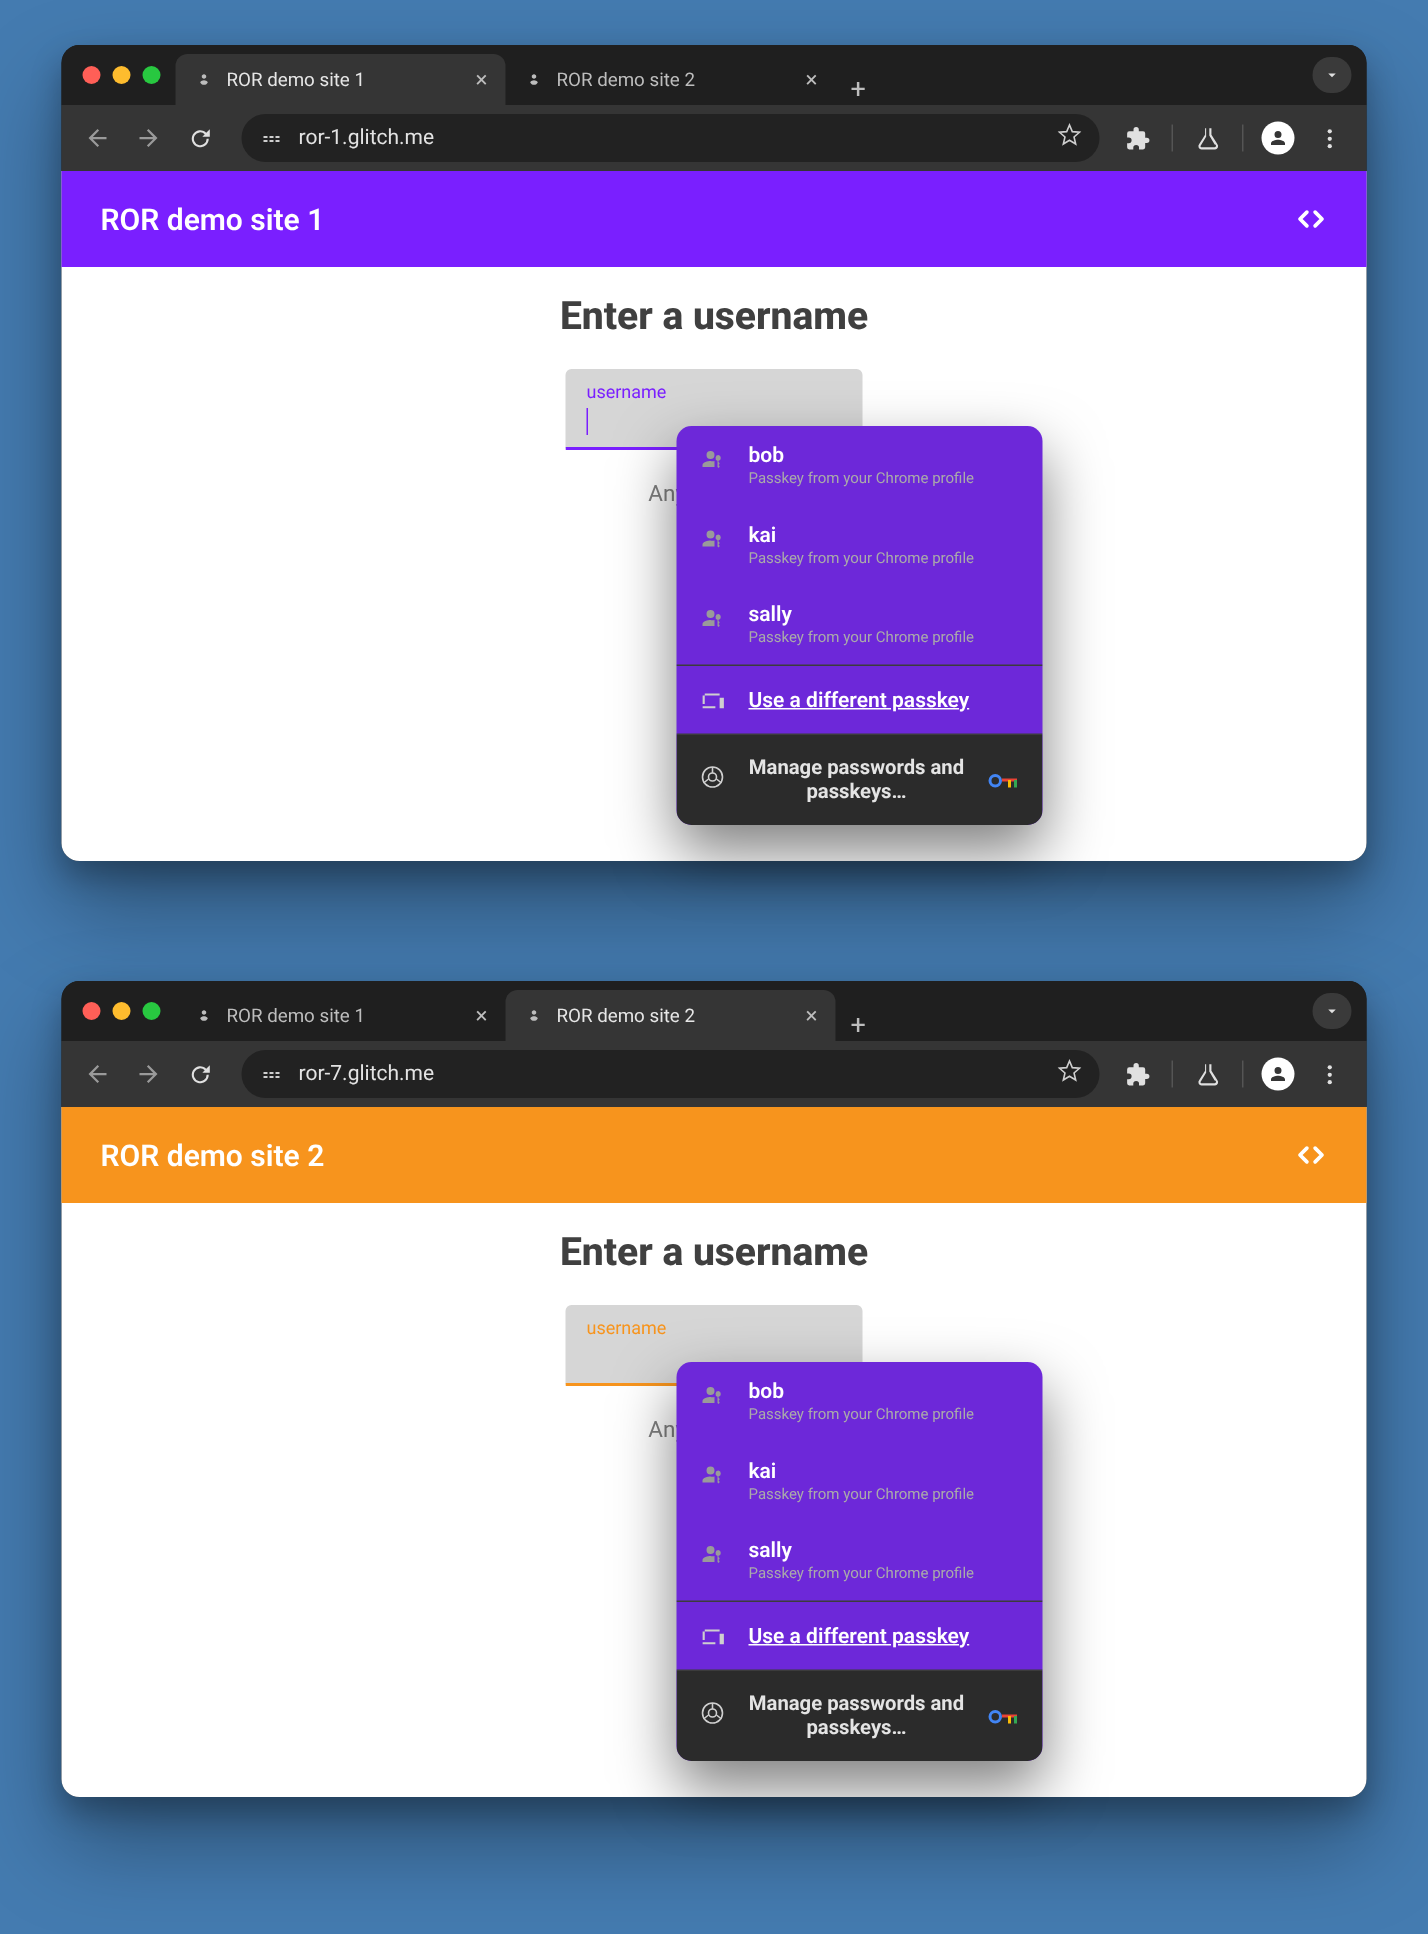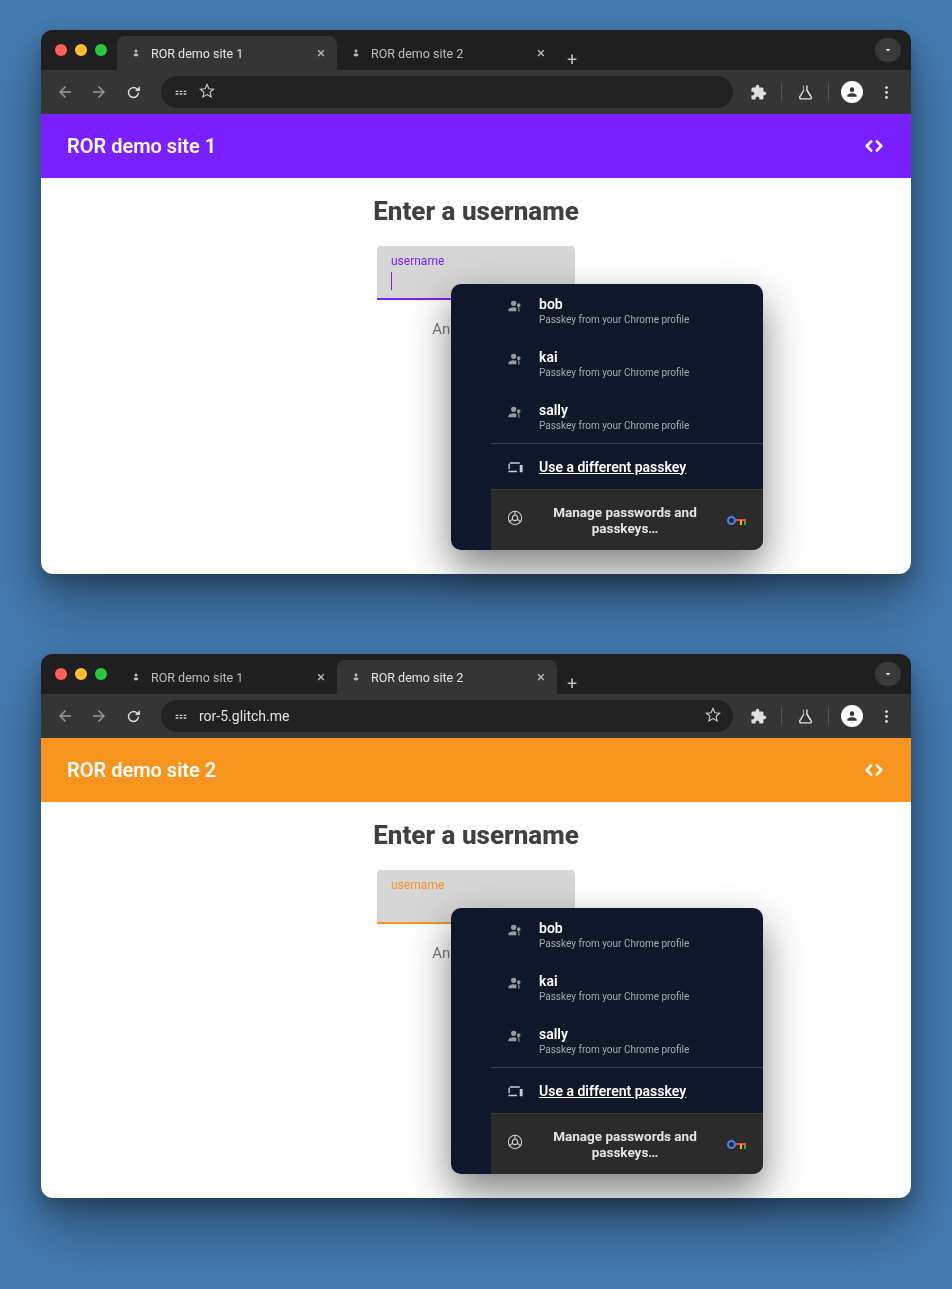--- a/index.html
+++ b/index.html
@@ -98,25 +98,24 @@
   .username-label { font-size:12px; }
   .caret { width:1px; height:18px; display:inline-block; margin-top:4px; }
   .hint { color:#808080; font-size:15px; margin-top:20px; }
   .go-btn {
     margin-top:18px; display:inline-block; padding:10px 22px; border-radius:6px;
     color:#fff; font-weight:600; font-size:15px;
   }
 
   
   .dropdown {
-    position:absolute; width:312px;
-    background:#0f172a; border-radius:10px;
+    position:absolute; width:244px;
+    background:#6d28d9; border-radius:10px;
     box-shadow: 0 18px 40px rgba(0,0,0,0.5);
     overflow:hidden;
-    padding-left:40px;
   }
   .dd-item { display:flex; align-items:flex-start; gap:14px; padding:12px 16px; text-align:left; }
   .dd-item .icon { width:18px; flex-shrink:0; margin-top:2px; color:#9a9a9a; display:flex; }
   .dd-item .texts { flex:1; }
   .dd-item .name { color:#fff; font-size:14px; font-weight:600; }
   .dd-item .sub  { color:#aaa; font-size:10px; margin-top:2px; }
   .dd-sep { height:1px; background:#3c3c3c; }
   .dd-row { display:flex; align-items:center; gap:14px; padding:14px 16px; text-align:left; }
   .dd-row .icon-slot { width:18px; display:flex; color:#cfcfcf; }
   .dd-row .label { flex:1; color:#fff; font-size:14px; font-weight:600;text-decoration:underline; }
@@ -188,20 +187,21 @@
       <svg width="17" height="17" viewBox="0 0 24 24">
           <path fill="currentColor" d="M17.65 6.35A8 8 0 1 0 20 12h-2a6 6 0 1 1-1.76-4.24L14 10h7V3l-3.35 3.35z"></path>
         </svg>
     </div>
     <div class="omnibox">
       <span class="omni-left">
         <svg width="16" height="16" viewBox="0 0 24 24">
             <path fill="#cfcfcf" d="M4 10h4v2H4zm6 0h4v2h-4zm6 0h4v2h-4zM4 14h4v2H4zm6 0h4v2h-4zm6 0h4v2h-4z"></path>
           </svg>
       </span>
+      <span class="omni-url">ror-1.glitch.me</span>
       <span class="omni-star">
         <svg width="16" height="16" viewBox="0 0 24 24">
             <path fill="currentColor" d="M12 17.27 18.18 21l-1.64-7.03L22 9.24l-7.19-.61L12 2 9.19 8.63 2 9.24l5.46 4.73L5.82 21z" fill-opacity="0" stroke="#cfcfcf" stroke-width="1.6"></path>
           </svg>
       </span>
     </div>
     <div class="toolbar-icons">
       <div class="ico">
         <svg width="17" height="17" viewBox="0 0 24 24">
             <path fill="currentColor" d="M20.5 11H19V7a2 2 0 0 0-2-2h-4V3.5a2.5 2.5 0 0 0-5 0V5H4a2 2 0 0 0-2 2v3.8h1.5a2.7 2.7 0 0 1 0 5.4H2V20a2 2 0 0 0 2 2h3.8v-1.5a2.7 2.7 0 0 1 5.4 0V22H17a2 2 0 0 0 2-2v-4h1.5a2.5 2.5 0 0 0 0-5z"></path>
@@ -368,21 +368,21 @@
       <svg width="17" height="17" viewBox="0 0 24 24">
           <path fill="currentColor" d="M17.65 6.35A8 8 0 1 0 20 12h-2a6 6 0 1 1-1.76-4.24L14 10h7V3l-3.35 3.35z"></path>
         </svg>
     </div>
     <div class="omnibox">
       <span class="omni-left">
         <svg width="16" height="16" viewBox="0 0 24 24">
             <path fill="#cfcfcf" d="M4 10h4v2H4zm6 0h4v2h-4zm6 0h4v2h-4zM4 14h4v2H4zm6 0h4v2h-4zm6 0h4v2h-4z"></path>
           </svg>
       </span>
-      <span class="omni-url">ror-5.glitch.me</span>
+      <span class="omni-url">ror-7.glitch.me</span>
       <span class="omni-star">
         <svg width="16" height="16" viewBox="0 0 24 24">
             <path fill="currentColor" d="M12 17.27 18.18 21l-1.64-7.03L22 9.24l-7.19-.61L12 2 9.19 8.63 2 9.24l5.46 4.73L5.82 21z" fill-opacity="0" stroke="#cfcfcf" stroke-width="1.6"></path>
           </svg>
       </span>
     </div>
     <div class="toolbar-icons">
       <div class="ico">
         <svg width="17" height="17" viewBox="0 0 24 24">
             <path fill="currentColor" d="M20.5 11H19V7a2 2 0 0 0-2-2h-4V3.5a2.5 2.5 0 0 0-5 0V5H4a2 2 0 0 0-2 2v3.8h1.5a2.7 2.7 0 0 1 0 5.4H2V20a2 2 0 0 0 2 2h3.8v-1.5a2.7 2.7 0 0 1 5.4 0V22H17a2 2 0 0 0 2-2v-4h1.5a2.5 2.5 0 0 0 0-5z"></path>

